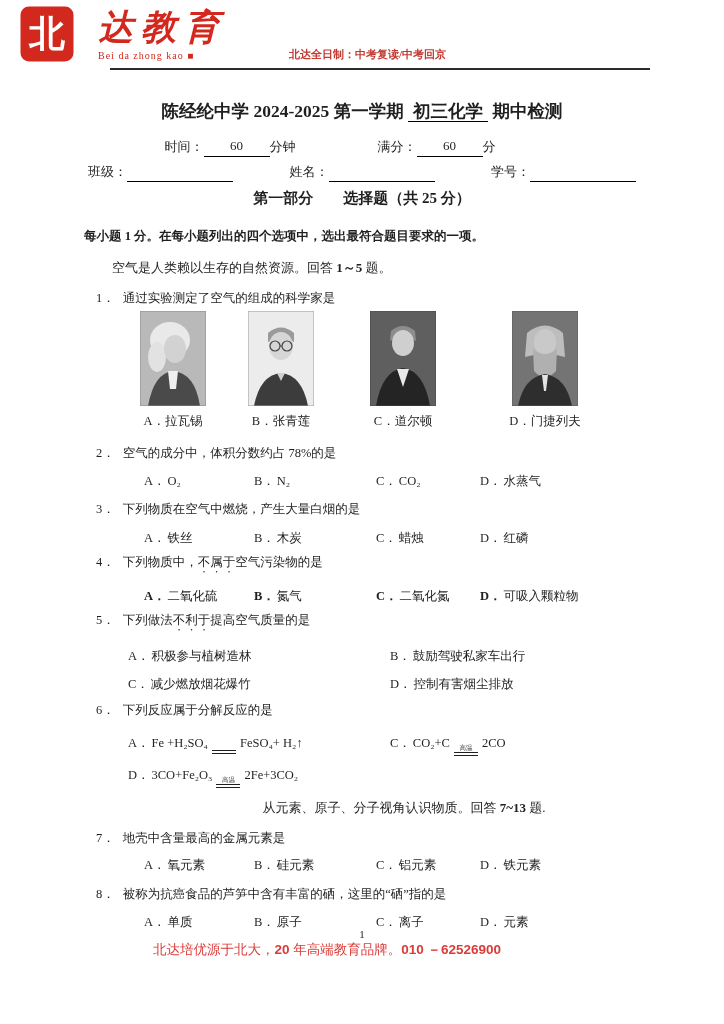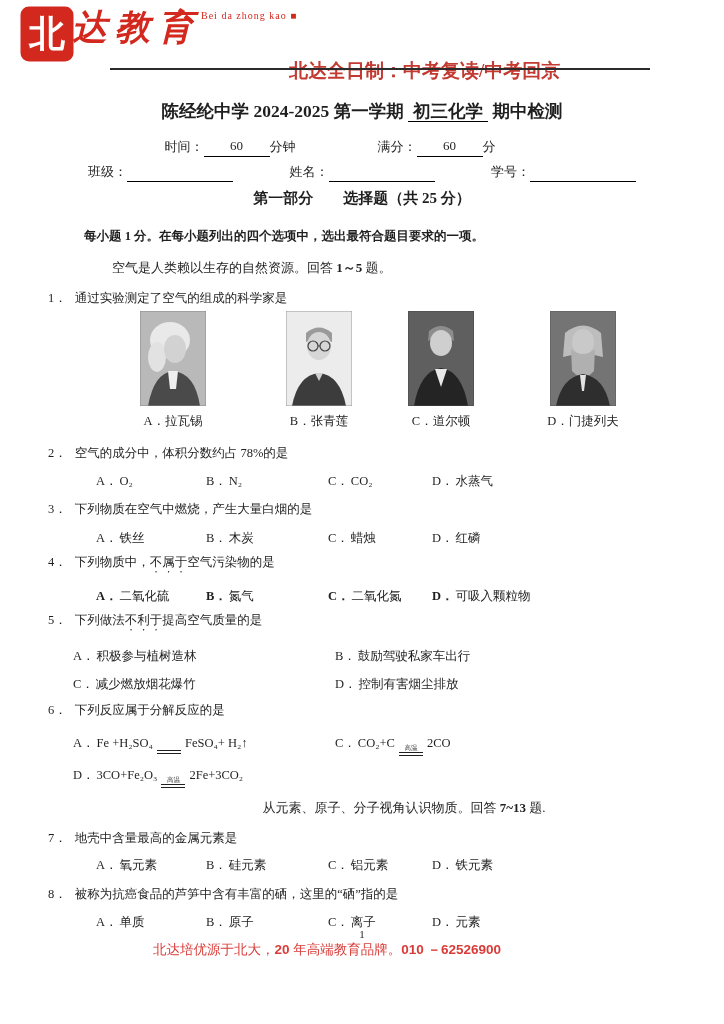--- a/index.html
+++ b/index.html
@@ -14,28 +14,28 @@
 
   
   .header { position:relative; height:70px; }
   .logo { position:absolute; left:22px; top:8px; display:flex; align-items:flex-start; }
   .seal {
     width:50px; height:52px; background:#d2281e; color:#fff;
     border-radius:7px; display:flex; align-items:center; justify-content:center;
     font-size:36px; font-weight:bold; line-height:1;
     box-shadow:0 0 0 1.5px #d2281e;
   }
-  .brand-col { margin-left:0; display:flex; }
+  .brand-col { margin-left:26px; display:flex; flex-direction:column; }
   .brand-script {
     color:#d2281e; font-size:35px; font-weight:bold; line-height:40px;
     letter-spacing:8px; font-style:italic; white-space:nowrap;
   }
   .brand-sub { color:#d2281e; font-size:10px; line-height:12px; margin-top:2px; letter-spacing:1px; }
   .slogan {
-    position:absolute; left:289px; top:58px; color:#c23a31; font-size:19px;
+    position:absolute; left:289px; top:47px; color:#c23a31; font-size:11px;
     white-space:nowrap; font-weight:600;
   }
   .slogan b { font-weight:900; }
   .divider { position:absolute; left:110px; right:74px; top:68px; border-top:2px solid #2b2b2b; }
 
   
   .doc-title { margin-top:29px; text-align:center; font-size:17.5px; font-weight:bold; line-height:24px; }
   .doc-title .ul { border-bottom:1.5px solid #000; padding:0 5px; }
   .meta1 { margin-top:13px; display:flex; justify-content:center; gap:82px; line-height:20px; font-size:13px; margin-right:64px; }
   .meta2 { margin-top:5px; display:flex; justify-content:space-between; padding:0 88px 0 88px; line-height:20px; font-size:13px; }
@@ -44,38 +44,38 @@
   .meta-item { white-space:nowrap; }
 
   .section-heading { margin-top:5px; text-align:center; font-size:15px; font-weight:bold; line-height:22px; }
   .instruction { margin-top:19px; padding-left:84px; font-weight:bold; line-height:17px; }
   .intro { line-height:19px; font-size:13px; }
   .intro.air { margin-top:13px; padding-left:112px; }
   .intro.element { margin-top:10px; padding-left:84px;text-align:center; }
   .intro b { font-weight:bold; }
 
   
-  .q { padding-left:48px; padding-right:40px; }
+  .q { padding-left:96px; padding-right:40px; }
   .stem { line-height:17px; }
   .qnum { margin-right:8px; }
   .emdot {
     -webkit-text-emphasis:filled dot; -webkit-text-emphasis-position:under right;
     text-emphasis:filled dot; text-emphasis-position:under right;
   }
   .opts4 { margin-left:48px; display:grid; grid-template-columns:110px 122px 104px auto; line-height:18px; white-space:nowrap; }
-  .opts2 { margin-left:25px; display:grid; grid-template-columns:262px auto; row-gap:10px; line-height:18px; white-space:nowrap; }
+  .opts2 { margin-left:32px; display:grid; grid-template-columns:262px auto; row-gap:10px; line-height:18px; white-space:nowrap; }
   .q4 .ol { font-weight:bold; }
   .ol { margin-right:2px; }
 
   
   .photo-row { display:flex; margin-top:4px; }
   .pfig { display:flex; flex-direction:column; align-items:center; width:78px; }
   .pfig .photo { width:66px; height:95px; display:block; }
   .pfig .cap { margin-top:8px; white-space:nowrap; line-height:15px; }
-  .pf1 { margin-left:134px; } .pf2 { margin-left:68px; } .pf3 { margin-left:44px; } .pf4 { margin-left:64px; }
+  .pf1 { margin-left:134px; } .pf2 { margin-left:30px; } .pf3 { margin-left:44px; } .pf4 { margin-left:64px; }
 
   
   .eq { white-space:nowrap; }
   .eqx { display:inline-flex; flex-direction:column; align-items:center; justify-content:flex-end; height:18px; vertical-align:-3px; margin:0 4px; }
   .eqcond { font-size:6.5px; line-height:8px; }
   .eqbar { width:24px; height:4px; border-top:1.3px solid #1f1f1f; border-bottom:1.3px solid #1f1f1f; }
   .opts2.eqs { line-height:22px; row-gap:8px; }
 
   
   .mt16 { margin-top:16px; } .mt13 { margin-top:13px; } .mt12 { margin-top:12px; }

